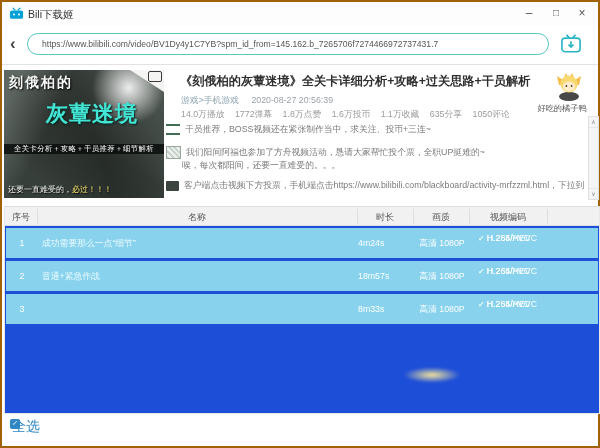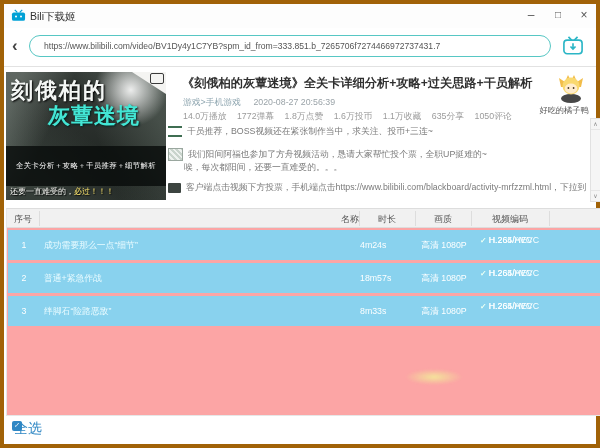--- a/index.html
+++ b/index.html
@@ -1,17 +1,17 @@
 <!DOCTYPE html>
 <html><head>
 <meta charset="utf-8">
 <style>
   html,body{margin:0;padding:0;}
   body{width:600px;height:448px;overflow:hidden;font-family:"Liberation Sans","DejaVu Sans",sans-serif;background:#e9e9e9;}
-  .window{position:absolute;left:0;top:0;width:600px;height:448px;background:#fff;border:4px solid #a16207;box-sizing:border-box;}
+  .window{position:absolute;left:0;top:0;width:600px;height:448px;background:#fff;border:2px solid #a16207;box-sizing:border-box;}
 
   
   .titlebar{position:absolute;left:0;top:0;right:0;height:24px;background:#fdfdfd;}
   .app-icon{position:absolute;left:7px;top:5px;width:15px;height:13px;}
   .app-title{position:absolute;left:26px;top:6px;font-size:10.5px;color:#333;}
   .winbtn{position:absolute;top:3px;width:18px;height:16px;text-align:center;font-size:12px;color:#555;line-height:16px;cursor:default;}
   .btn-min{left:518px;} .btn-max{left:545px;font-size:10px;} .btn-close{left:571px;}
 
   
   .urlrow{position:absolute;left:0;top:24px;right:0;height:38px;background:#fff;border-bottom:1px solid #e2e2e2;}
@@ -23,23 +23,23 @@
   
   .thumb{position:absolute;left:2px;top:68px;width:160px;height:128px;overflow:hidden;
     background:
       radial-gradient(circle at 78% 14%, rgba(255,255,255,.9), rgba(255,255,255,0) 22%),
       linear-gradient(115deg, rgba(130,140,133,.55) 8%, rgba(0,0,0,0) 32%),
       linear-gradient(250deg, rgba(96,108,100,.5) 12%, rgba(0,0,0,0) 45%),
       linear-gradient(35deg, rgba(70,80,74,.6) 18%, rgba(0,0,0,0) 50%),
       linear-gradient(180deg,#343a36,#1c211e);}
   .thumb-corner{position:absolute;right:0;top:0;width:34px;height:22px;background:#f4f4f2;clip-path:polygon(100% 0,0 0,100% 100%);}
   .thumb-logo{position:absolute;right:2px;top:1px;width:12px;height:9px;border:1.5px solid #3a3a3a;border-radius:2px;}
-  .thumb-t1{position:absolute;left:5px;top:4px;font-size:22px;font-weight:bold;color:#f4f7f5;letter-spacing:2px;text-shadow:1px 1px 2px #000;}
+  .thumb-t1{position:absolute;left:5px;top:4px;font-size:14px;font-weight:bold;color:#f4f7f5;letter-spacing:2px;text-shadow:1px 1px 2px #000;}
   .thumb-t2{position:absolute;left:42px;top:29px;font-size:22px;font-weight:bold;color:#43e6d4;letter-spacing:1px;text-shadow:1px 1px 2px #00221e;}
-  .thumb-banner{position:absolute;left:0;right:0;top:74px;background:rgba(8,12,11,.82);color:#fff;font-size:7.4px;text-align:center;padding:15px 1px;letter-spacing:.4px;white-space:nowrap;}
+  .thumb-banner{position:absolute;left:0;right:0;top:74px;background:rgba(8,12,11,.82);color:#fff;font-size:7.4px;text-align:center;padding:0 1px;letter-spacing:.4px;white-space:nowrap;}
   .thumb-footer{position:absolute;left:4px;bottom:3px;font-size:8px;white-space:nowrap;text-shadow:1px 1px 1px #000;}
   .thumb-footer .w{color:#f2f2ee;} .thumb-footer .y{color:#ffe76e;}
 
   .v-title{position:absolute;left:178px;top:72px;width:352px;font-size:12.2px;font-weight:bold;color:#2f2f2f;line-height:15px;white-space:nowrap;overflow:hidden;}
   .v-meta{position:absolute;left:179px;top:93px;font-size:8.8px;color:#9aa3a8;}
   .v-meta .cat{color:#8fa6b0;margin-right:10px;}
   .v-stats{position:absolute;left:179px;top:107px;font-size:8.8px;color:#9b9b9b;white-space:nowrap;}
   .v-stats span{margin-right:8px;}
   .desc-line{position:absolute;left:164px;font-size:8.8px;color:#7b7b7b;white-space:nowrap;overflow:hidden;width:418px;}
   .d-ic{display:inline-block;vertical-align:middle;margin-right:5px;}
@@ -48,26 +48,26 @@
   .ic-dark{width:13px;height:10px;background:#3c4440;border-radius:1px;}
 
   .avatar{position:absolute;left:549px;top:69px;width:36px;height:30px;}
   .uploader{position:absolute;left:524px;top:101px;width:72px;text-align:center;font-size:8.2px;color:#555;white-space:nowrap;}
 
   .vscroll{position:absolute;left:586px;top:114px;width:11px;height:84px;background:#f5f5f5;border:1px solid #e1e1e1;box-sizing:border-box;}
   .vs-btn{position:absolute;left:0;width:9px;height:10px;text-align:center;font-size:6px;color:#8a8a8a;line-height:10px;}
   .vs-up{top:0;border-bottom:1px solid #e6e6e6;} .vs-down{bottom:0;border-top:1px solid #e6e6e6;}
 
   
-  .table-frame{position:absolute;left:2px;top:204px;width:596px;height:208px;border:1px solid #e7e7e7;border-top:1px solid #ddd;box-sizing:border-box;background:#fca5a5;}
+  .table-frame{position:absolute;left:2px;top:204px;width:596px;height:208px;border:1px solid #e7e7e7;border-top:1px solid #ddd;box-sizing:border-box;background:#1d4ed8;}
   .thead{position:absolute;left:0;top:0;width:100%;height:19px;background:#f1f1f1;border-bottom:1px solid #ddd;box-sizing:border-box;}
   .hcell{position:absolute;top:4px;font-size:9px;color:#555;}
   .hsep{position:absolute;top:2px;height:15px;width:1px;background:#ddd;}
   .h1{left:0;width:32px;text-align:center;}
-  .h2{left:32px;width:320px;text-align:right;}
+  .h2{left:32px;width:320px;text-align:center;}
   .h3{left:352px;width:56px;text-align:center;}
   .h4{left:408px;width:56px;text-align:center;}
   .h5{left:464px;width:78px;text-align:center;}
   .trow{position:absolute;left:1px;width:592px;height:30px;background:#89d2ee;cursor:pointer;}
   .r1{top:21px;} .r2{top:54px;} .r3{top:87px;}
   .trow span{position:absolute;color:#fdffff;font-size:8.8px;}
   .c1{left:0;top:10px;width:32px;text-align:center;}
   .c2{left:36px;top:10px;width:300px;color:#e9fbff !important;}
   .c3{left:352px;top:10px;width:56px;text-align:left;}
   .c4{left:406px;top:10px;width:60px;text-align:center;}
@@ -95,21 +95,21 @@
     </svg>
     <span class="app-title">Bili下载姬</span>
     <span class="winbtn btn-min">–</span>
     <span class="winbtn btn-max">□</span>
     <span class="winbtn btn-close">×</span>
   </div>
 
   <div class="urlrow">
     <span class="back-icon">‹</span>
     <div class="url-pill">
-      <div class="url-text">https://www.bilibili.com/video/BV1Dy4y1C7YB?spm_id_from=333.851.b_7265706f7274466972737431.7</div>
+      <div class="url-text">https://www.bilibili.com/video/BV1Dy4y1C7YB?spm_id_from=145.162.b_7265706f7274466972737431.7</div>
     </div>
     <svg class="dl-btn" viewBox="0 0 24 22">
       <path d="M7 1 L10.5 4.5 M17 1 L13.5 4.5" stroke="#2bb6c6" stroke-width="1.8" fill="none"></path>
       <rect x="2" y="4.5" width="20" height="15" rx="3.5" fill="none" stroke="#2bb6c6" stroke-width="1.8"></rect>
       <path d="M12 8 L12 14 M9.2 11.5 L12 14.4 L14.8 11.5" stroke="#2bb6c6" stroke-width="1.8" fill="none"></path>
     </svg>
   </div>
 
   <div class="thumb">
     <div class="thumb-corner"></div>
@@ -196,21 +196,20 @@
       <span class="c3">18m57s</span>
       <span class="c4">高清 1080P</span>
       <span class="c5">
         <span class="codec-line"><i>✓</i><span>H.264/AVC</span></span>
         <span class="codec-line"><i>✓</i><span>H.265/HEVC</span></span>
       </span>
     </div>
 
     <div class="trow r3">
       <span class="c1">3</span>
-      <span class="c2">绊脚石“险路恶敌”</span>
       <span class="c3">8m33s</span>
       <span class="c4">高清 1080P</span>
       <span class="c5">
         <span class="codec-line"><i>✓</i><span>H.264/AVC</span></span>
         <span class="codec-line"><i>✓</i><span>H.265/HEVC</span></span>
       </span>
     </div>
 
     <div class="watermark"></div>
   </div>

